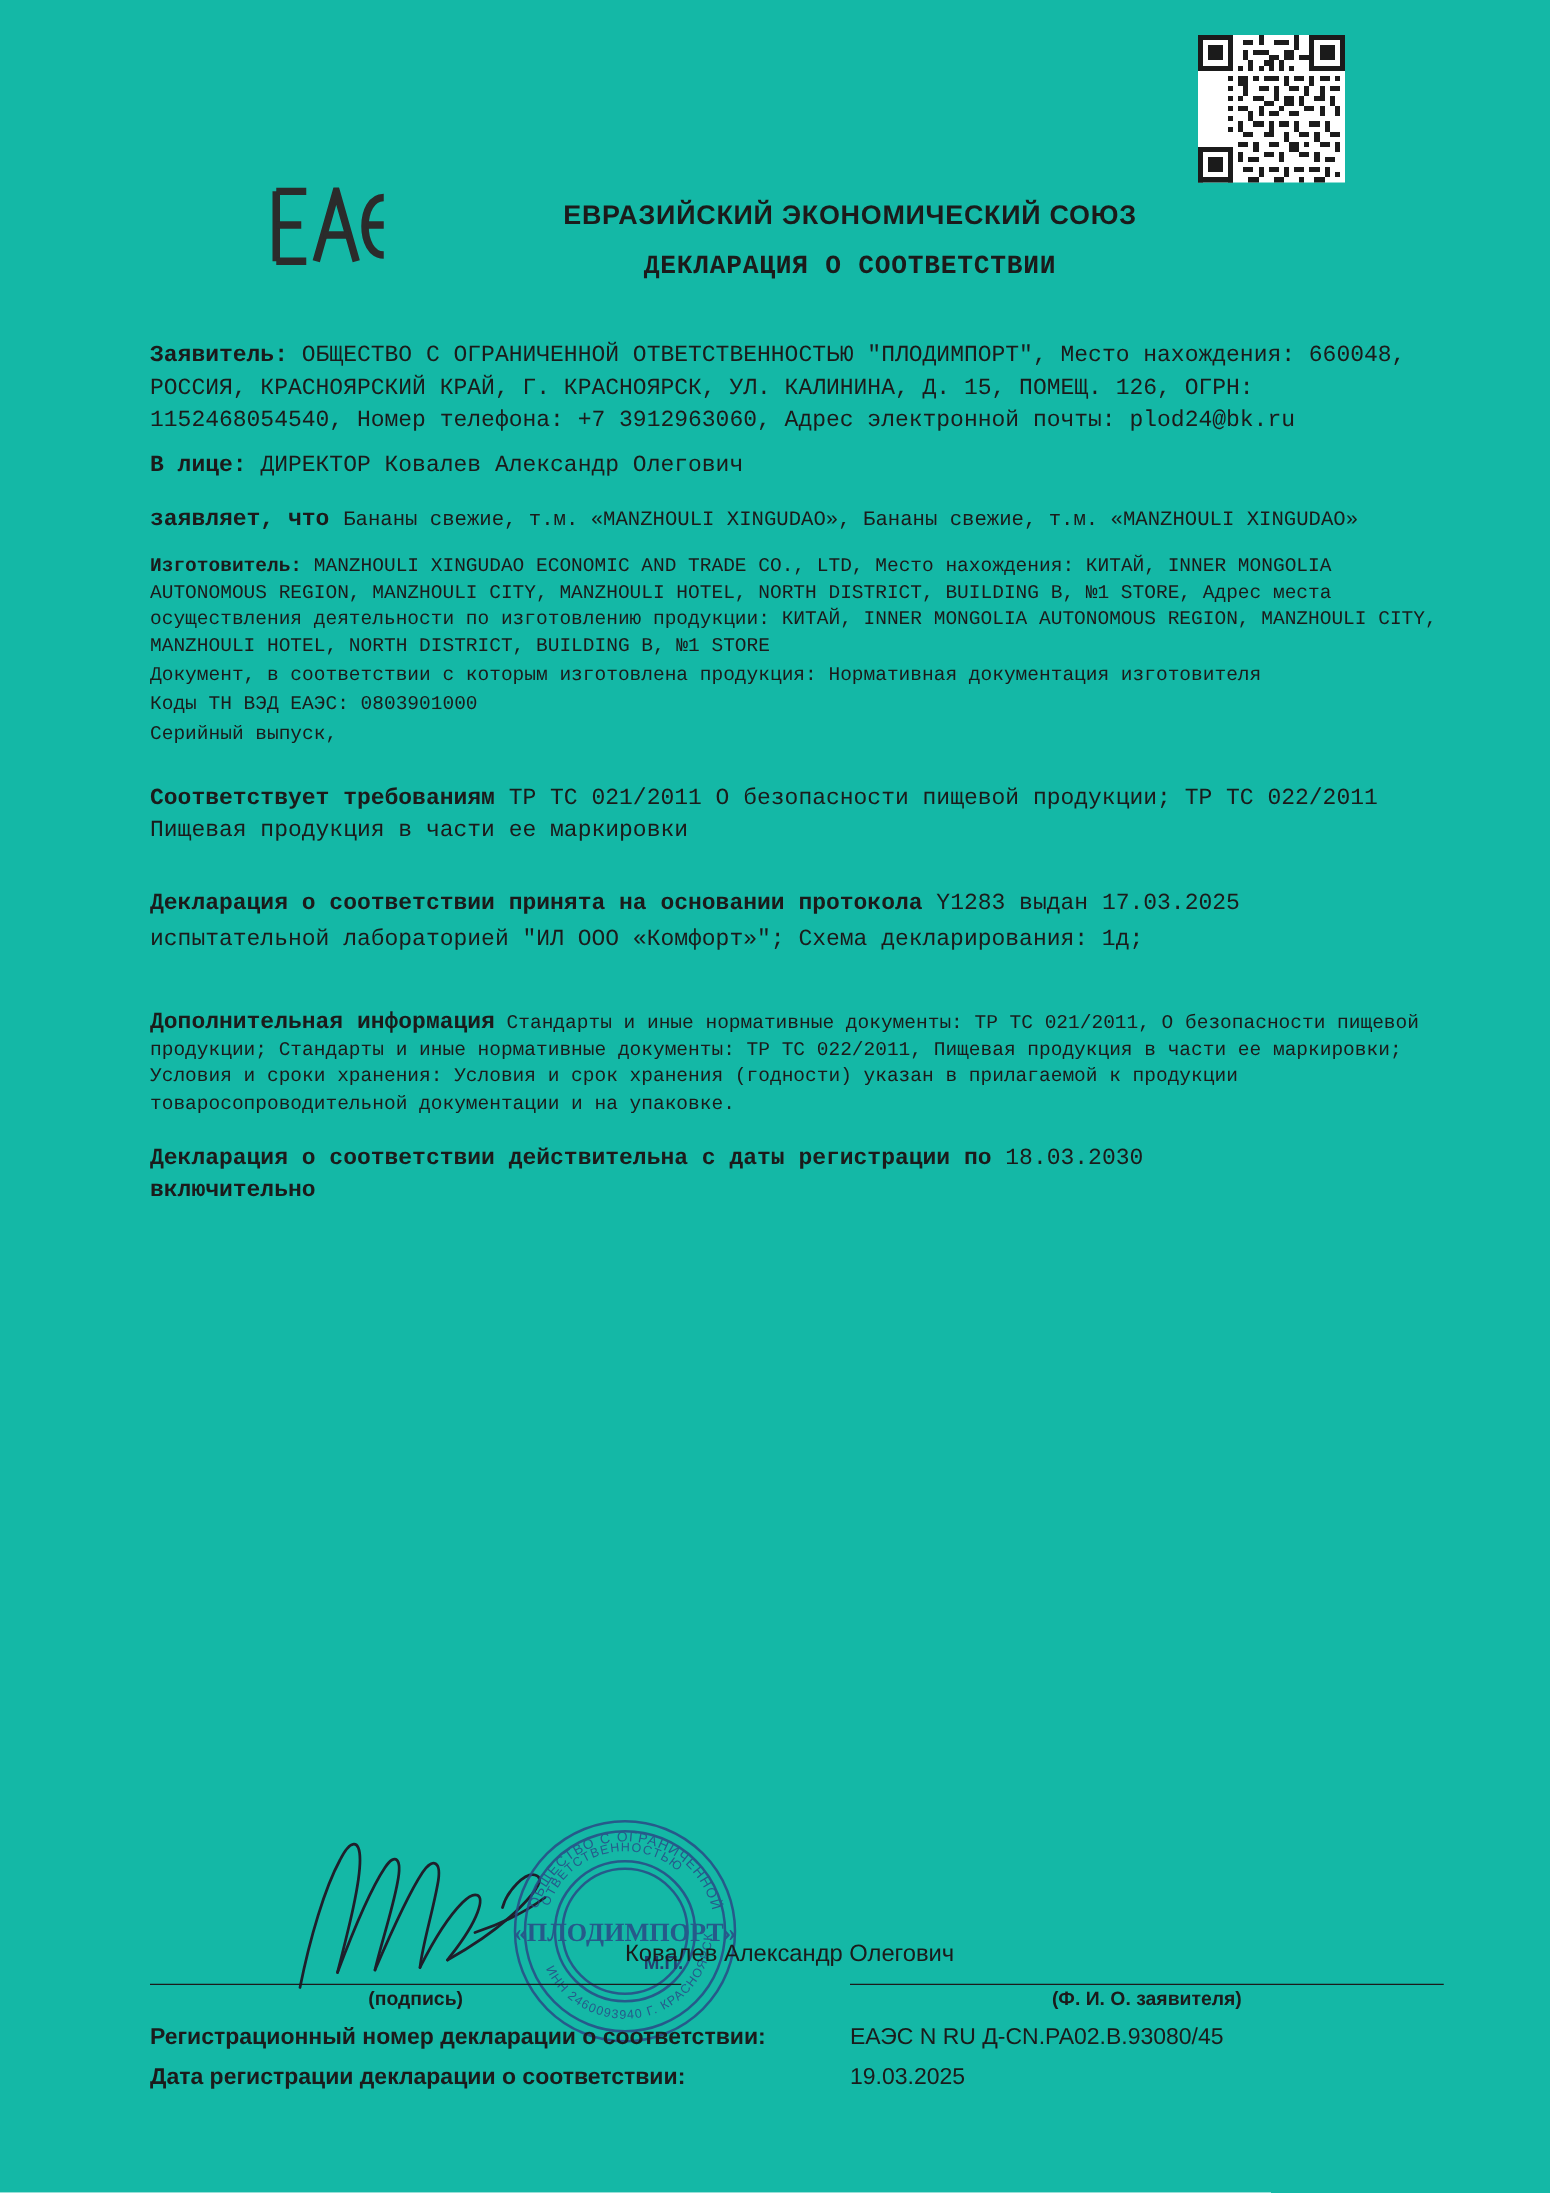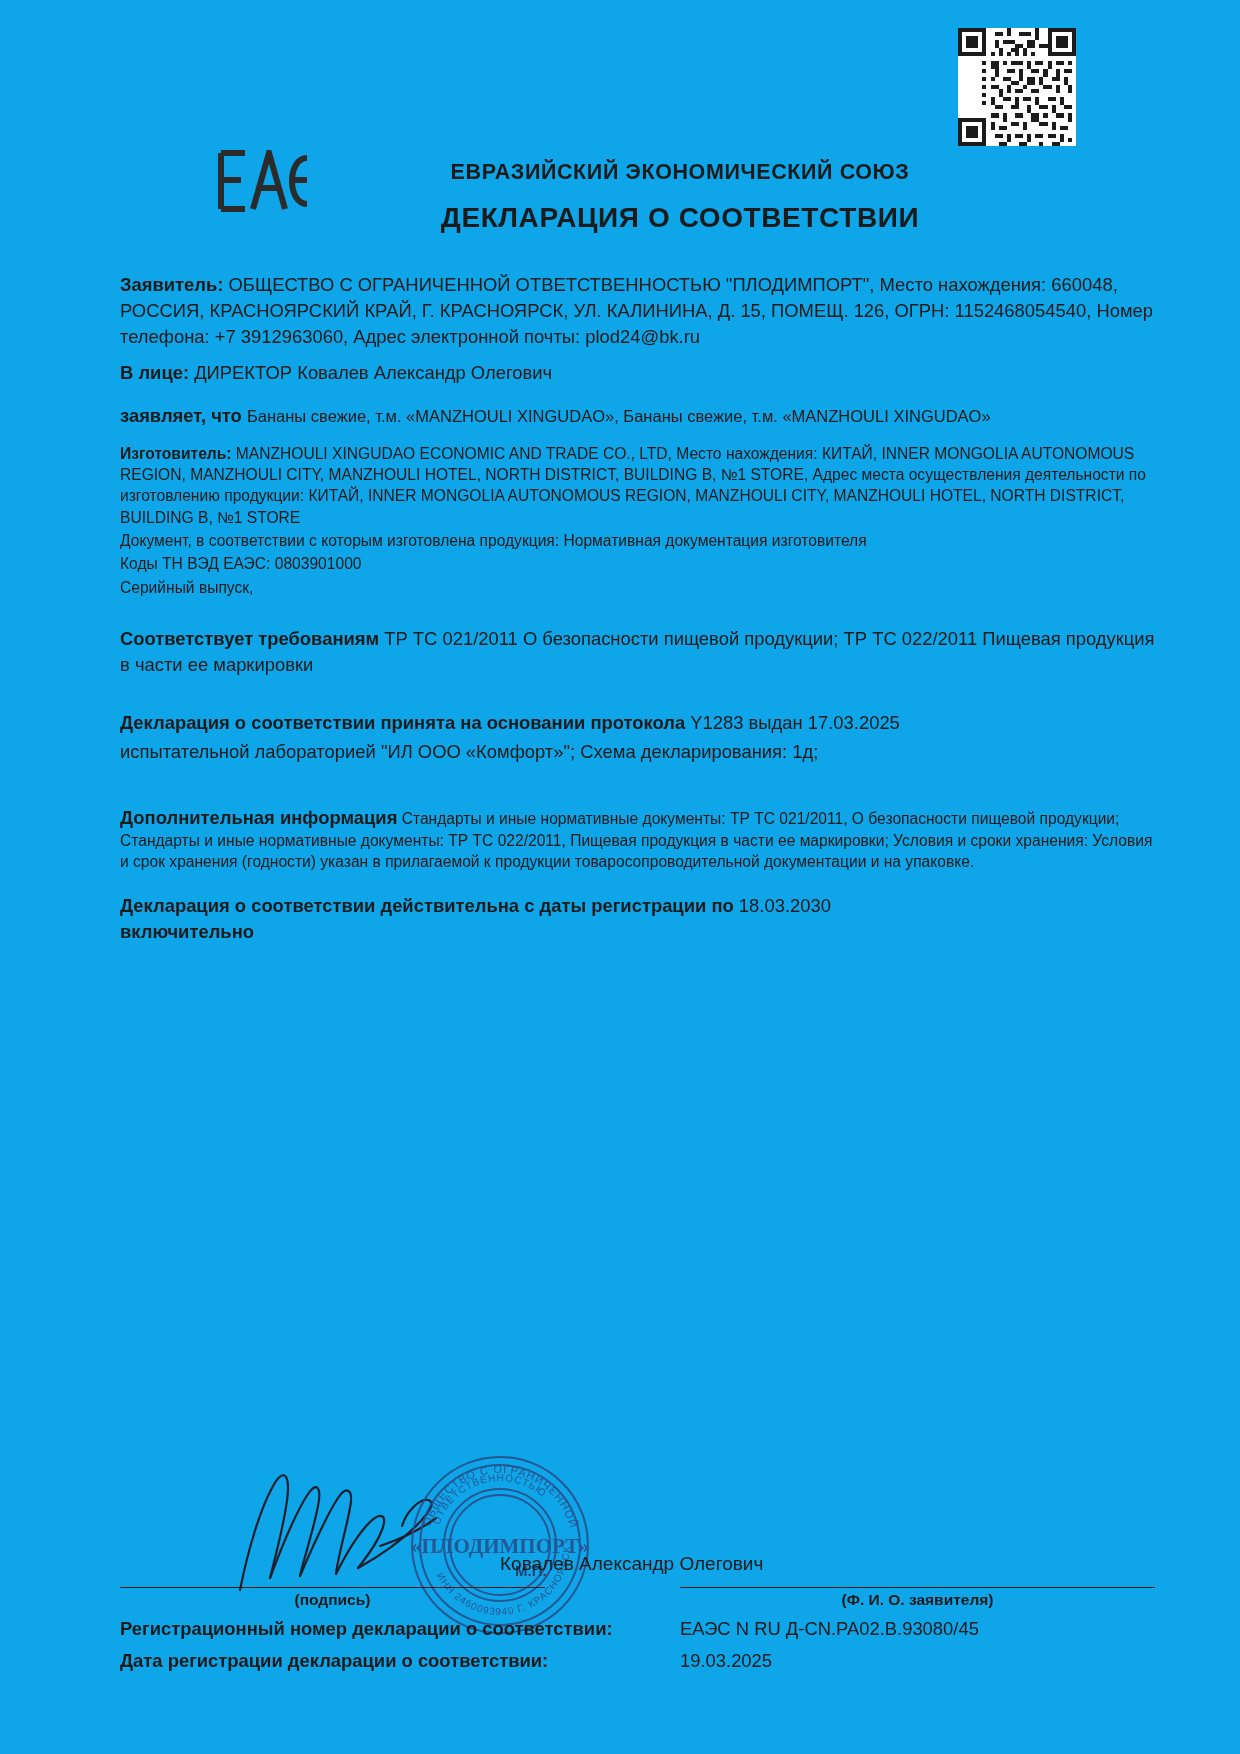--- a/index.html
+++ b/index.html
@@ -13,21 +13,21 @@
     position: relative;
     font-family: "Liberation Sans", sans-serif;
     color: #1b1b1b;
     overflow: hidden;
   }
   .page {
     position: absolute;
     inset: 0;
     width: 1240px;
     height: 1754px;
-    background: #0ea5e9;
+    background: #14b8a6;
   }
   
   .qr-wrap {
     position: absolute;
     top: 28px;
     left: 958px;
     width: 118px;
     height: 118px;
   }
   .qr-wrap svg { display: block; }
@@ -50,37 +50,39 @@
     width: 700px;
     text-align: center;
   }
   .title-main {
     font-size: 21.5px;
     font-weight: bold;
     letter-spacing: 0.6px;
   }
   .title-sub {
     margin-top: 17px;
-    font-size: 28px;
+    font-size: 21px;
     font-weight: bold;
     letter-spacing: 0.6px;
+    font-family: Liberation Mono, monospace;
   }
 
   
   .body {
     position: absolute;
     left: 120px;
     top: 272px;
     width: 1035px;
   }
   .para {
     font-size: 18.4px;
     line-height: 1.42;
     margin-bottom: 2px;
     text-align: left;
+    font-family: Liberation Mono, monospace;
   }
   .para.small {
     font-size: 15.6px;
     line-height: 1.37;
   }
   b, .b { font-weight: bold; }
 
   .blk-applicant { margin-bottom: 2px; }
   .line-lico { margin-top: 10px; }
   .decl-blk { margin-top: 16px; }

